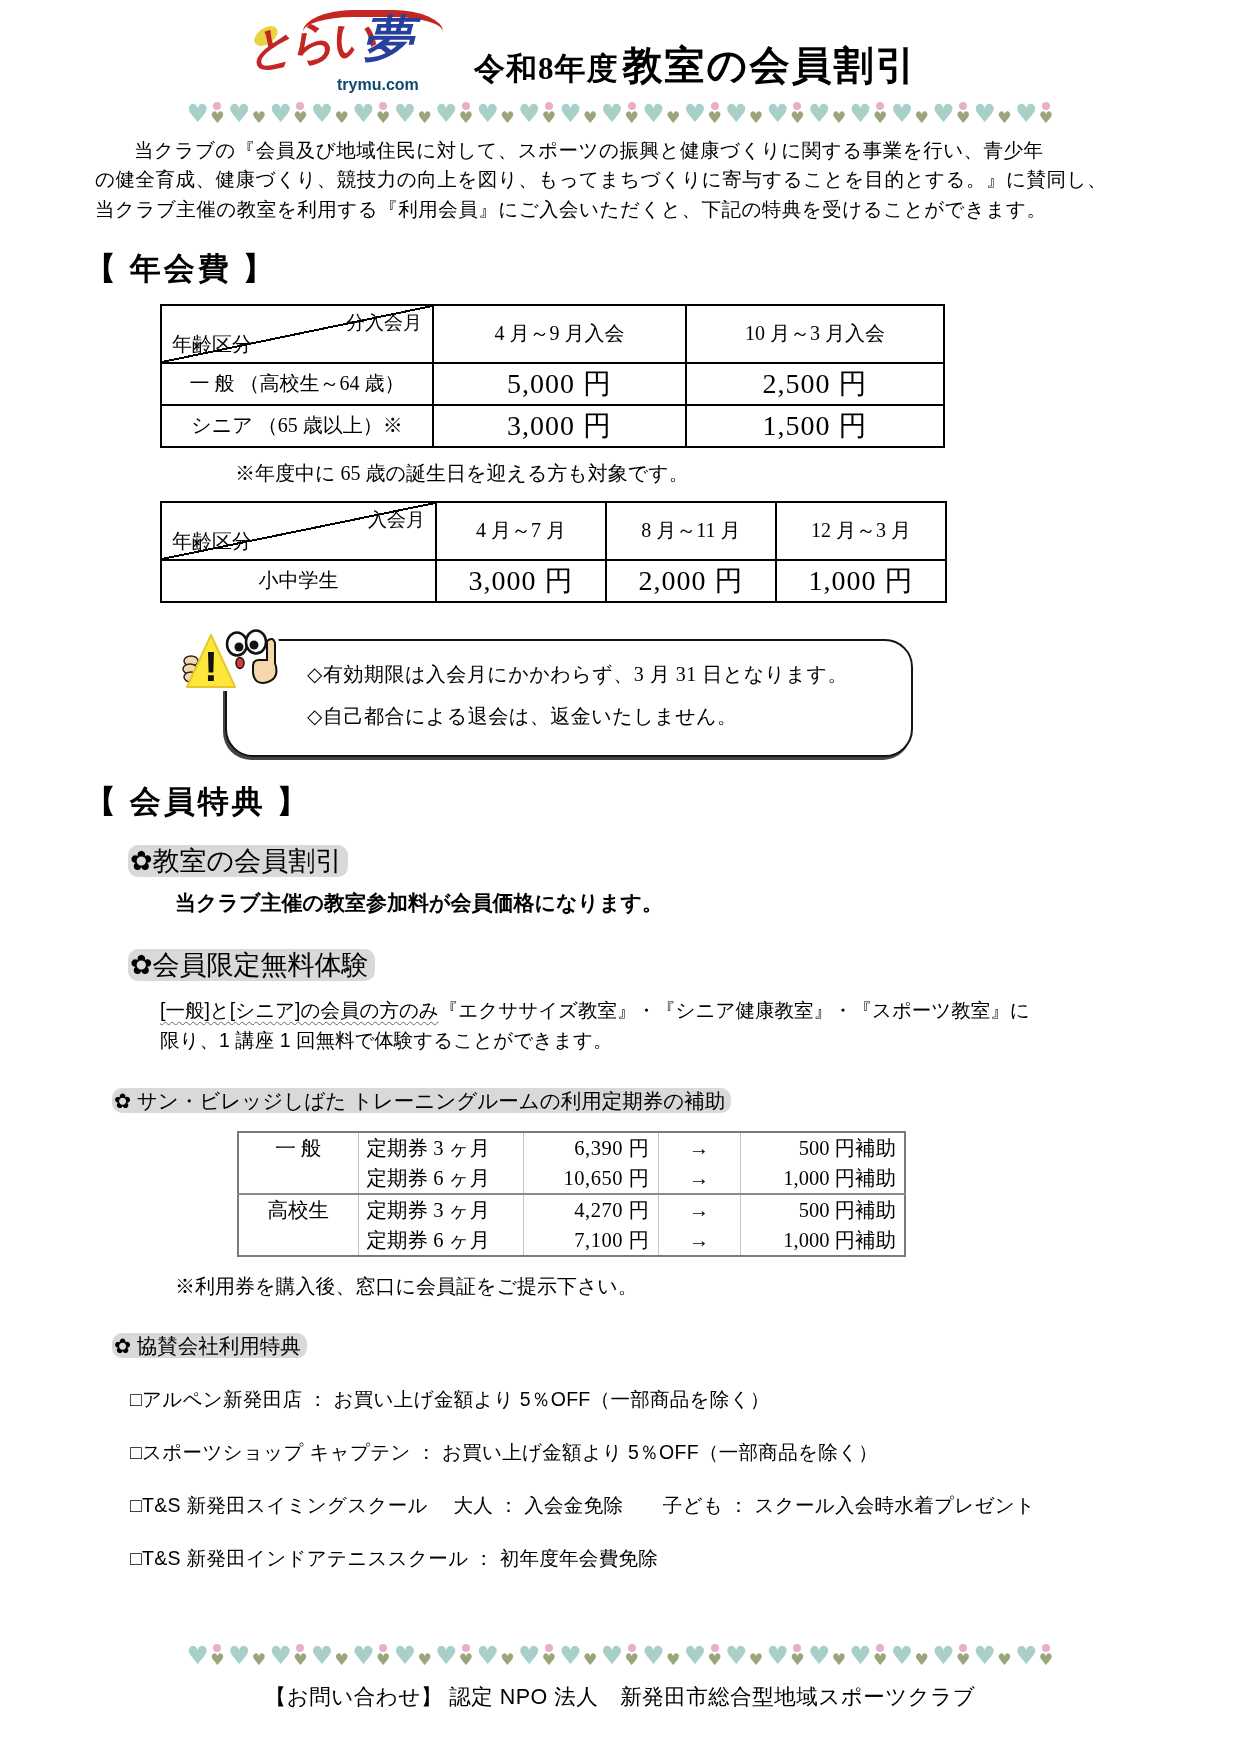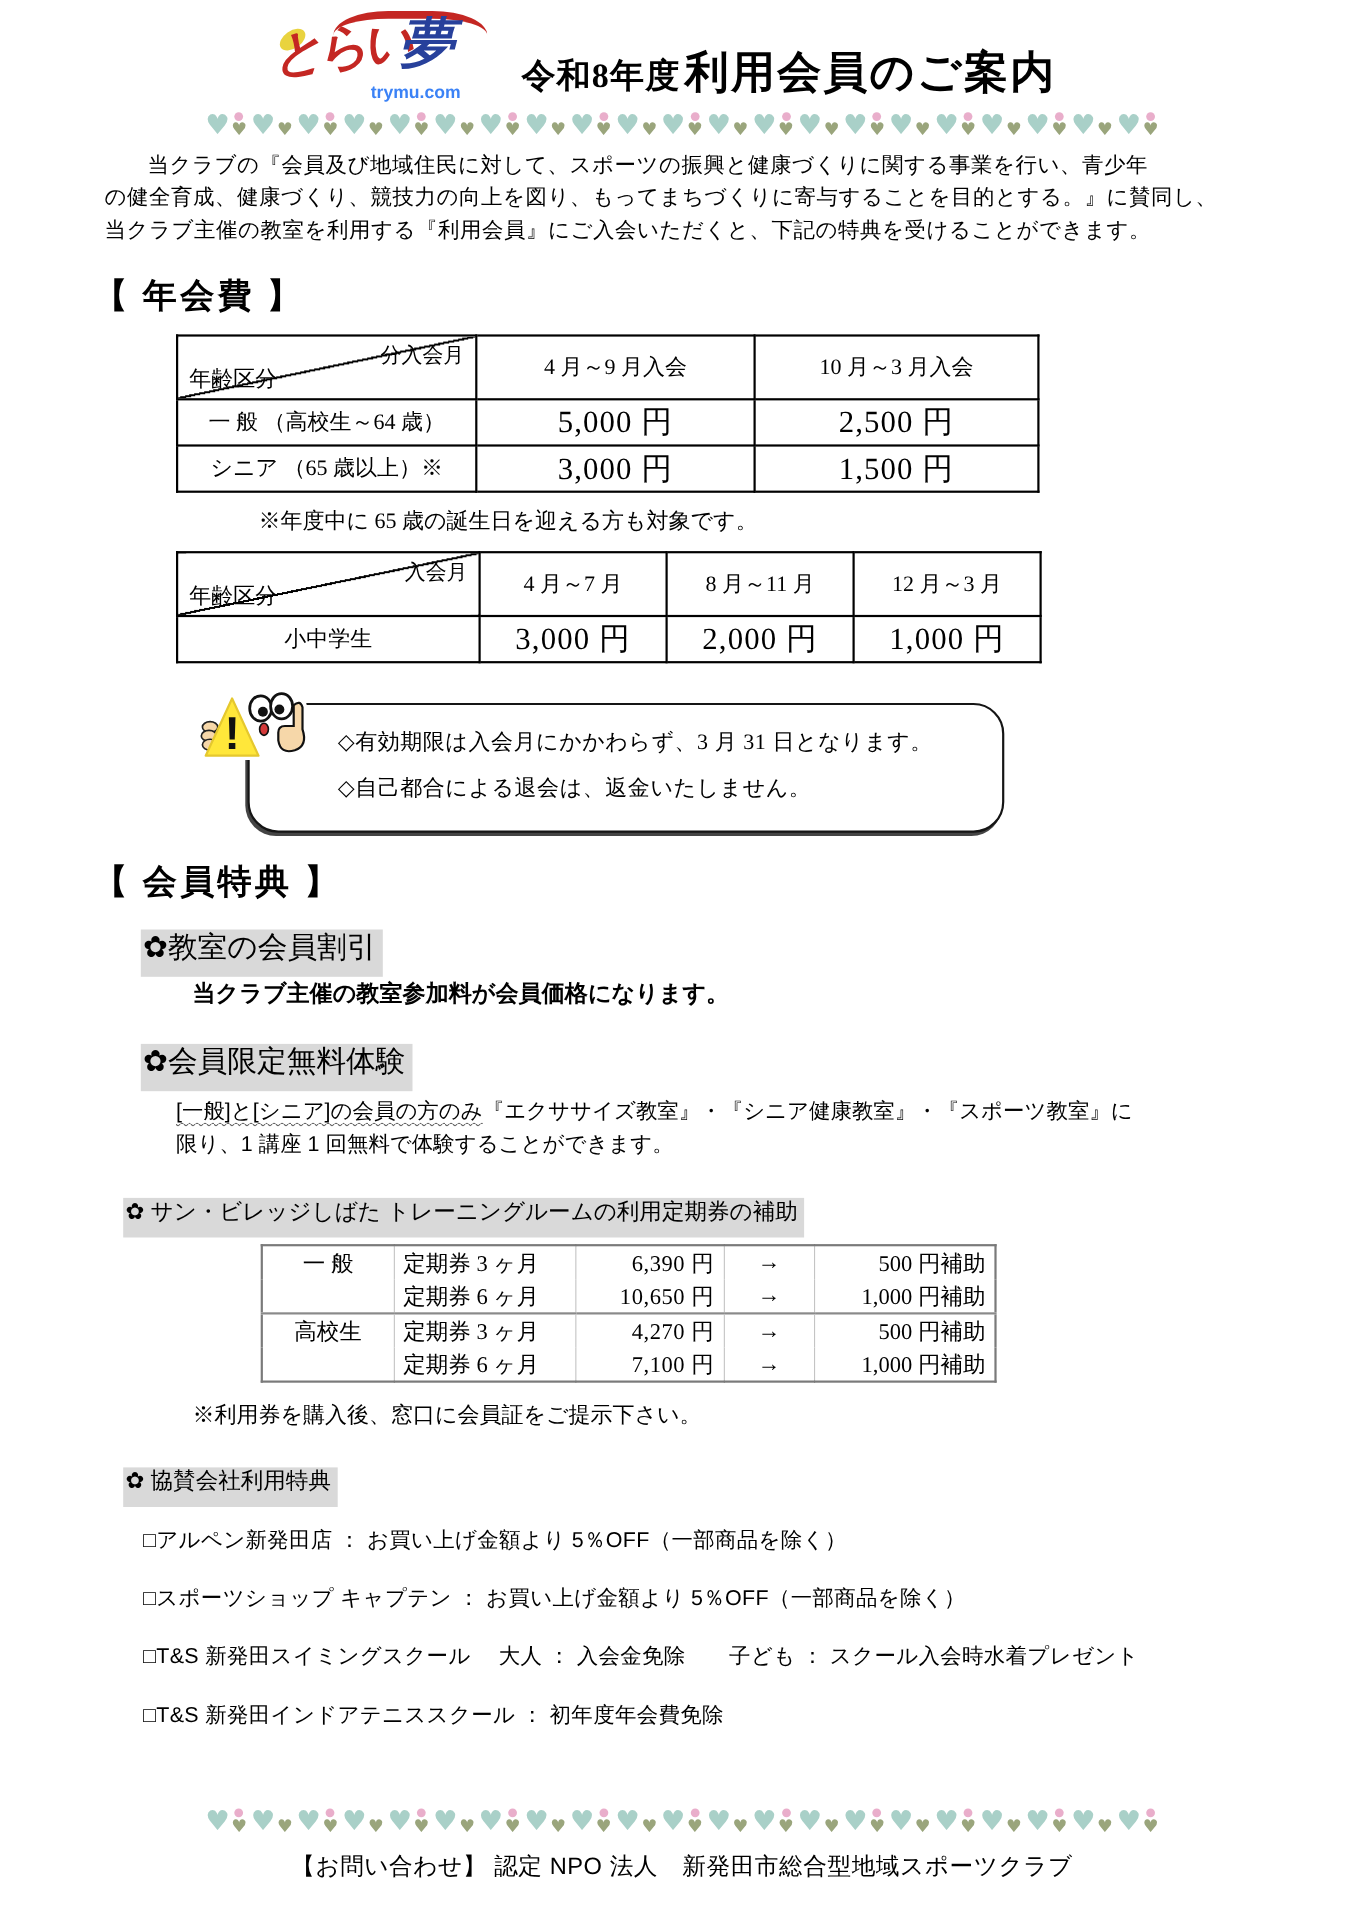--- a/index.html
+++ b/index.html
@@ -16,21 +16,21 @@
   .logo{position:relative;width:215px;height:84px;flex:0 0 auto;}
   .logo-arc{position:absolute;top:-2px;left:58px;width:140px;height:44px;
     border-top:7px solid var(--logo-red);border-radius:50% / 70%;}
   .logo-dot{position:absolute;top:16px;left:8px;width:26px;height:16px;background:#e9d33f;
     border-radius:50%;transform:rotate(-35deg);}
   .logo-script{position:absolute;left:2px;top:8px;font-family:"DejaVu Serif",serif;font-style:italic;
     font-weight:bold;font-size:46px;color:var(--logo-red);letter-spacing:-6px;transform:rotate(-6deg);line-height:1;}
   .logo-kanji{position:absolute;left:118px;top:2px;font-size:50px;font-weight:bold;font-style:italic;
     color:var(--logo-blue);line-height:1;}
   .logo-domain{position:absolute;bottom:2px;left:92px;font-family:"Liberation Sans","DejaVu Sans",sans-serif;
-    font-weight:bold;font-size:16px;color:#3b82f6;}
+    font-weight:bold;font-size:16px;color:#0c4a6e;}
   .page-title{margin-left:14px;white-space:nowrap;line-height:1;padding-bottom:10px;}
   .title-era{font-size:31px;font-weight:bold;letter-spacing:1px;text-align:center;}
   .title-main{font-size:40px;font-weight:bold;letter-spacing:2px;}
 
   
   .heart-divider{display:flex;justify-content:center;align-items:flex-end;gap:3px;height:28px;
     font-family:"DejaVu Sans",sans-serif;user-select:none;}
   .hd-unit{display:flex;align-items:flex-end;gap:1px;}
   .hd-big{color:var(--heart-teal);font-size:25px;line-height:21px;}
   .hd-smallwrap{display:flex;flex-direction:column;align-items:center;width:15px;}
@@ -62,21 +62,21 @@
 
   
   .notice-box{position:relative;width:688px;margin:36px 0 0 225px;border:2.5px solid #151515;
     border-radius:28px;padding:20px 16px 10px 80px;background:#fff;
     box-shadow:-2px 3px 0 0 #444;}
   .notice-item{font-size:20px;margin:0 0 15px 0;letter-spacing:.5px;}
   .warning-icon{position:absolute;left:-48px;top:-16px;}
 
   
   .sans{font-family:"Liberation Sans","DejaVu Sans",sans-serif;}
-  .hl{background:var(--hl);padding:1px 6px 12px 2px;}
+  .hl{background:var(--hl);padding:1px 6px 1px 2px;border-radius:10px;}
   .benefit-title-lg{margin:20px 0 0 128px;font-size:27px;}
   .benefit-body{margin:10px 0 0 175px;font-size:21px;font-weight:bold;}
   .trial-body{margin:12px 0 0 160px;font-size:19.5px;line-height:1.55;}
   .wavy{text-decoration:underline;text-decoration-style:wavy;text-decoration-thickness:1px;text-decoration-color:#666;text-underline-offset:4px;}
   .benefit-title-sm{margin:32px 0 0 112px;font-size:20.5px;}
 
   
   table.subsidy{border-collapse:collapse;margin:16px 0 0 237px;font-size:20.5px;border:2px solid #7a7a7a;}
   table.subsidy td{border-left:1px solid #c4c4c4;padding:1px 8px;height:30px;vertical-align:middle;}
   table.subsidy td:first-child{border-left:none;}
@@ -104,21 +104,21 @@
   <div class="header">
     <div class="logo">
       <div class="logo-arc"></div>
       <div class="logo-dot"></div>
       <span class="logo-script">とらい</span>
       <span class="logo-kanji">夢</span>
       <span class="logo-domain">trymu.com</span>
     </div>
     <div class="page-title">
       <span class="title-era">令和8年度</span>
-      <span class="title-main">利用会員のご案内</span>
+      <span class="title-main">教室の会員割引</span>
     </div>
   </div>
 
   <div class="heart-divider divider-top">
       <span class="hd-unit">
         <span class="hd-big">♥</span>
         <span class="hd-smallwrap">
           <span class="hd-dot"></span>
           <span class="hd-small">♥</span>
         </span>

